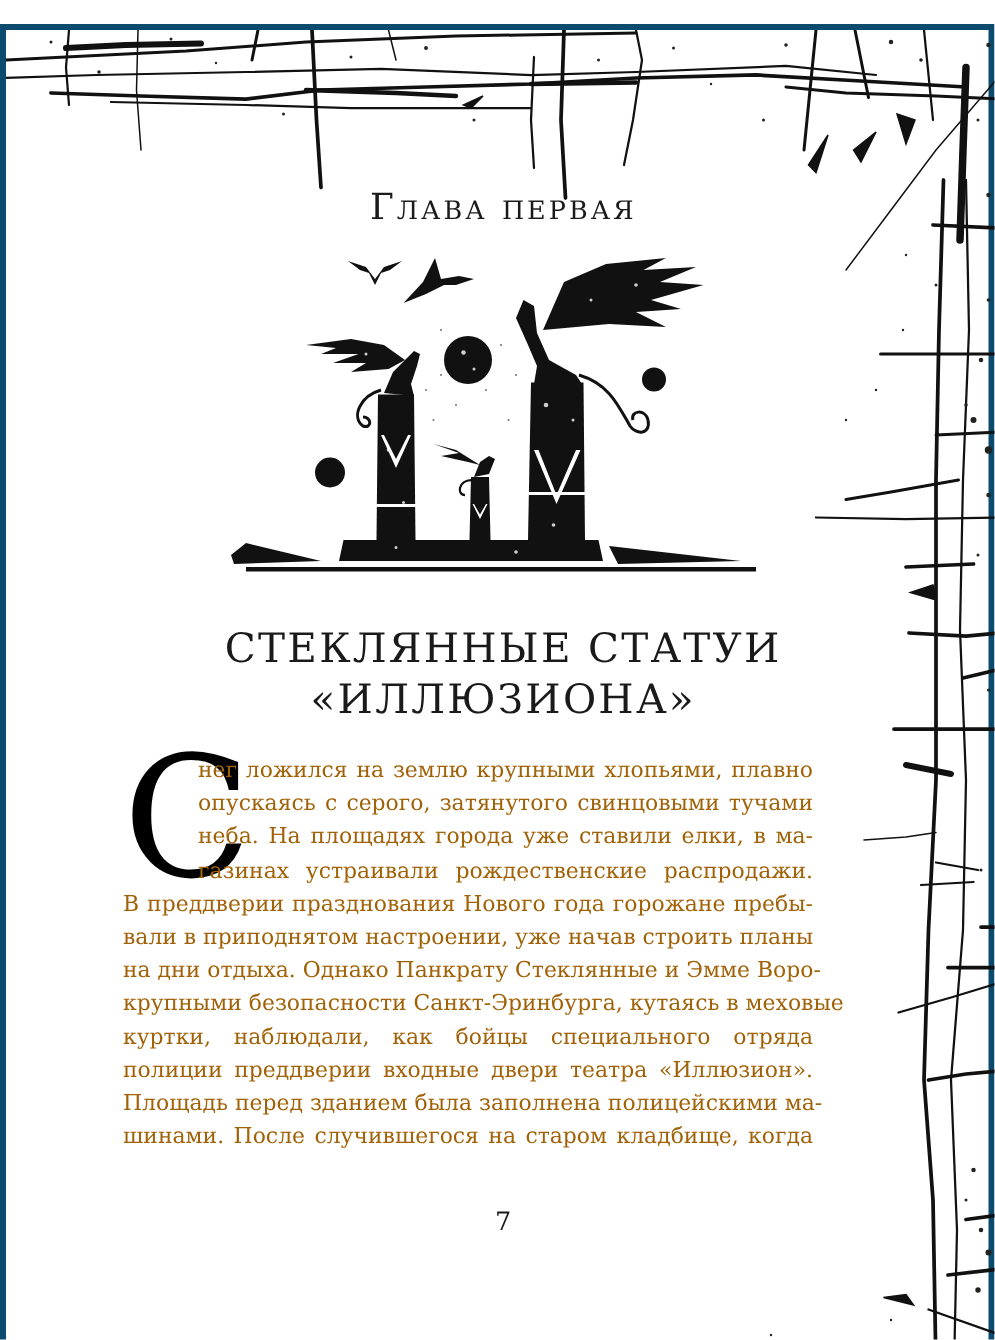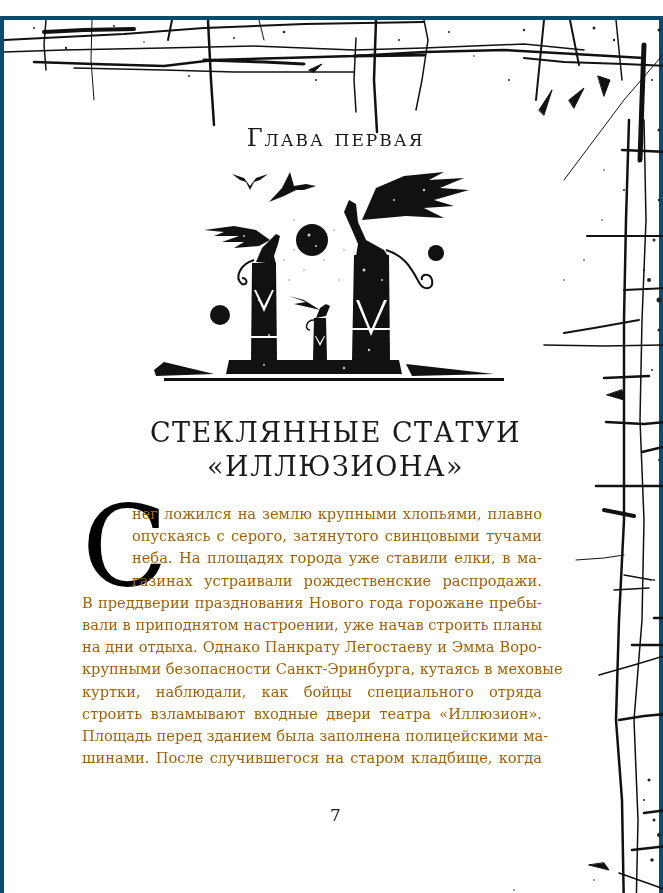--- a/index.html
+++ b/index.html
@@ -206,22 +206,22 @@
 
   <div class="drop-cap">С</div>
 
   <div class="body-text">
     <span class="line indented">нег ложился на землю крупными хлопьями, плавно</span>
     <span class="line indented">опускаясь с серого, затянутого свинцовыми тучами</span>
     <span class="line indented">неба. На площадях города уже ставили елки, в ма-</span>
     <span class="line indented">газинах устраивали рождественские распродажи.</span>
     <span class="line">В преддверии празднования Нового года горожане пребы-</span>
     <span class="line">вали в приподнятом настроении, уже начав строить планы</span>
-    <span class="line">на дни отдыха. Однако Панкрату Легостаеву и Эмма Воро-</span>
+    <span class="line">на дни отдыха. Однако Панкрату Стеклянные и Эмме Воро-</span>
     <span class="line">крупными безопасности Санкт-Эринбурга, кутаясь в меховые</span>
     <span class="line">куртки, наблюдали, как бойцы специального отряда</span>
-    <span class="line">строить взламывают входные двери театра «Иллюзион».</span>
+    <span class="line">полиции преддверии входные двери театра «Иллюзион».</span>
     <span class="line">Площадь перед зданием была заполнена полицейскими ма-</span>
     <span class="line">шинами. После случившегося на старом кладбище, когда</span>
   </div>
 
   <div class="page-number">7</div>
 </div>
 
 </body></html>

